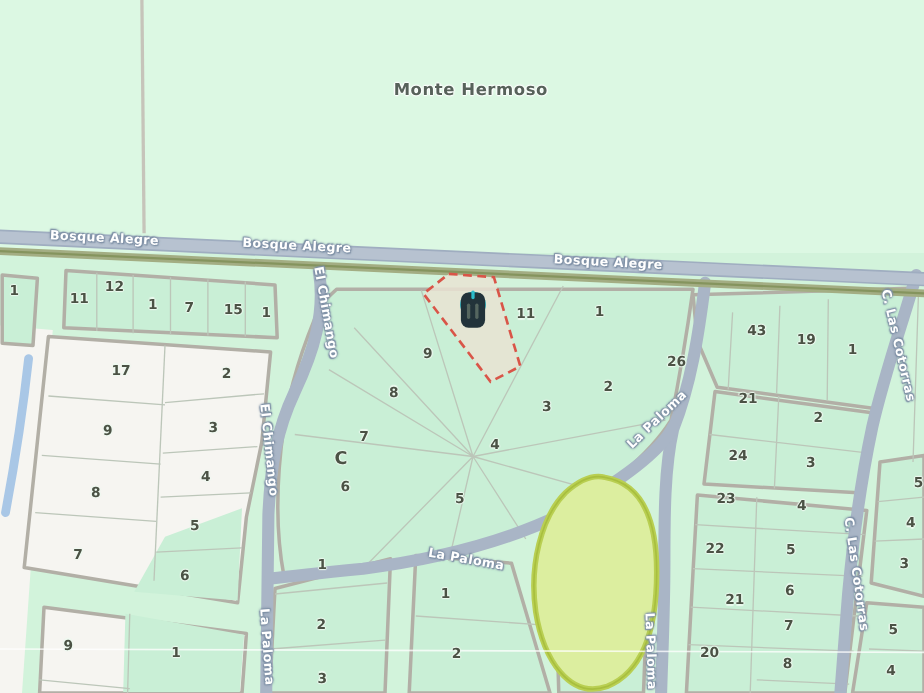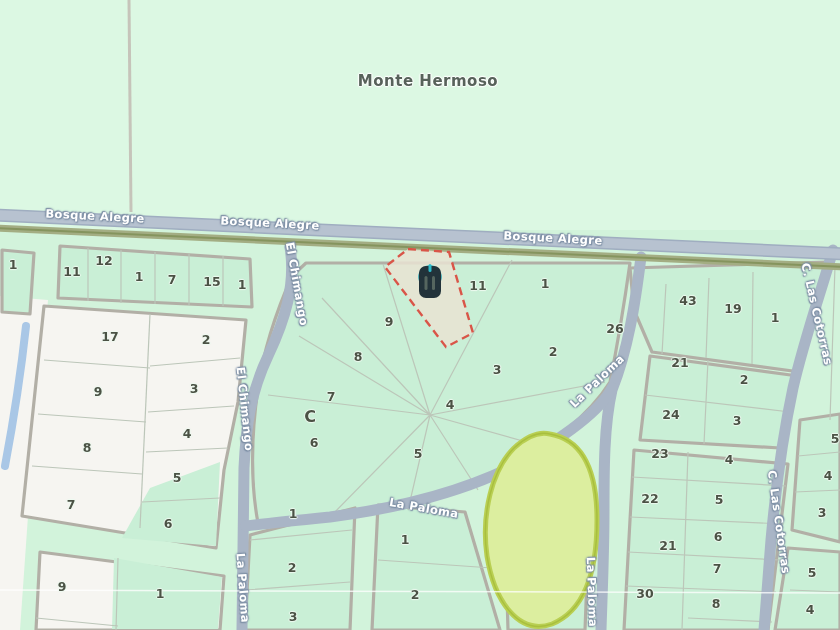--- a/index.html
+++ b/index.html
@@ -192,21 +192,21 @@
       <span class="lot-number" style="left: 680px; top: 362px; transform: translate(-50%, -50%);">21</span>
       <span class="lot-number" style="left: 744px; top: 379px; transform: translate(-50%, -50%);">2</span>
       <span class="lot-number" style="left: 671px; top: 414px; transform: translate(-50%, -50%);">24</span>
       <span class="lot-number" style="left: 737px; top: 420px; transform: translate(-50%, -50%);">3</span>
       <span class="lot-number" style="left: 660px; top: 453px; transform: translate(-50%, -50%);">23</span>
       <span class="lot-number" style="left: 729px; top: 459px; transform: translate(-50%, -50%);">4</span>
       <span class="lot-number" style="left: 650px; top: 498px; transform: translate(-50%, -50%);">22</span>
       <span class="lot-number" style="left: 719px; top: 499px; transform: translate(-50%, -50%);">5</span>
       <span class="lot-number" style="left: 648px; top: 545px; transform: translate(-50%, -50%); margin-left: 20px;">21</span>
       <span class="lot-number" style="left: 718px; top: 536px; transform: translate(-50%, -50%);">6</span>
-      <span class="lot-number" style="left: 645px; top: 593px; transform: translate(-50%, -50%);">30</span>
+      <span class="lot-number" style="left: 645px; top: 593px; transform: translate(-50%, -50%);">20</span>
       <span class="lot-number" style="left: 717px; top: 568px; transform: translate(-50%, -50%);">7</span>
       <span class="lot-number" style="left: 716px; top: 603px; transform: translate(-50%, -50%);">8</span>
       <span class="lot-number" style="left: 835px; top: 438px; transform: translate(-50%, -50%);">5</span>
       <span class="lot-number" style="left: 828px; top: 475px; transform: translate(-50%, -50%);">4</span>
       <span class="lot-number" style="left: 822px; top: 512px; transform: translate(-50%, -50%);">3</span>
       <span class="lot-number" style="left: 812px; top: 572px; transform: translate(-50%, -50%);">5</span>
       <span class="lot-number" style="left: 810px; top: 609px; transform: translate(-50%, -50%);">4</span>
     </div>
 </div>
 

